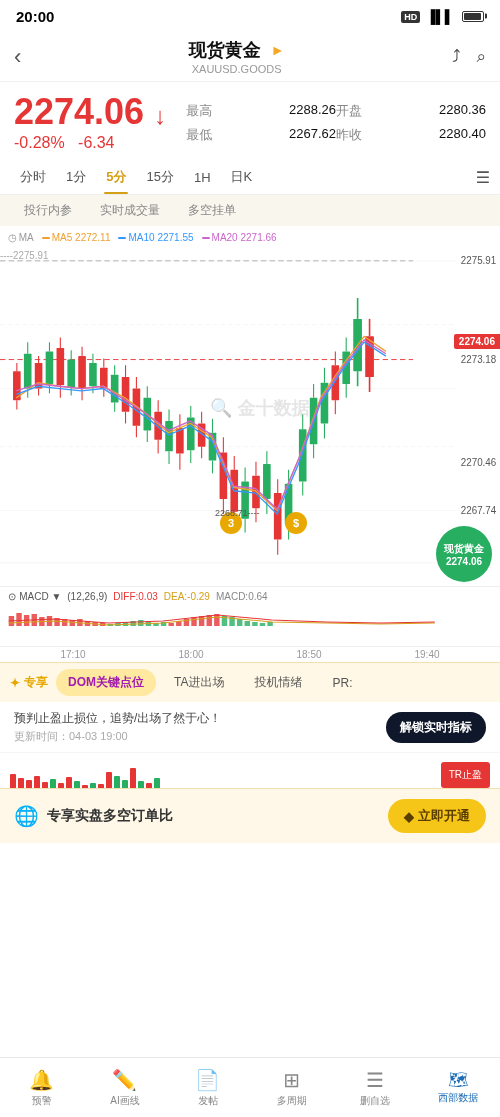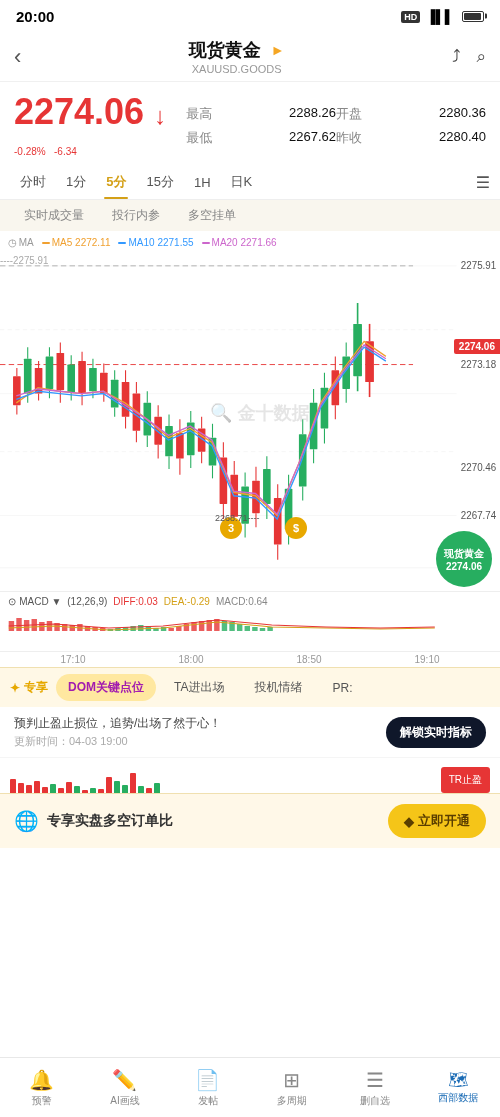--- a/index.html
+++ b/index.html
@@ -81,21 +81,21 @@
     .price-section {
       display: flex;
       padding: 12px 14px 8px 14px;
       background: #fff;
       align-items: center;
       gap: 20px;
     }
     .price-left {}
     .price-main { font-size: 36px; font-weight: 700; color: #e63535; line-height: 1; }
     .price-main .arrow { font-size: 24px; }
-    .price-change { font-size: 10px; color: #e63535; margin-top: 16px; }
+    .price-change { font-size: 16px; color: #e63535; margin-top: 4px; }
     .price-right {
       flex: 1;
       display: grid;
       grid-template-columns: 1fr 1fr;
       gap: 4px 0;
     }
     .price-row {
       display: flex;
       justify-content: space-between;
       font-size: 13px;
@@ -432,22 +432,22 @@
   <span class="tab-item">分时</span>
   <span class="tab-item">1分</span>
   <span class="tab-item active">5分</span>
   <span class="tab-item">15分</span>
   <span class="tab-item">1H</span>
   <span class="tab-item">日K</span>
   <span class="tab-menu">☰</span>
 </div>
 
 <div class="subtabs-row">
+  <span class="subtab">投行内参</span>
   <span class="subtab">实时成交量</span>
-  <span class="subtab">投行内参</span>
   <span class="subtab">多空挂单</span>
 </div>
 
 <div style="position:relative; background:#fff;">
 
   <div class="ma-legend">
     <span class="ma-item">
       <span style="font-size:10px;color:#999;">◷</span>
       <span style="font-size:10px;color:#999;"> MA</span>
     </span>
@@ -685,21 +685,21 @@
 
       <polyline points="8,22 50,20 100,24 150,22 200,16 250,21 300,22 350,23 400,22" stroke="#d4a017" stroke-width="1" fill="none"></polyline>
       <polyline points="8,20 50,18 100,22 150,20 200,14 250,19 300,21 350,22 400,21" stroke="#e63535" stroke-width="1" fill="none"></polyline>
     </svg>
   </div>
 
   <div class="time-axis">
     <span class="time-label">17:10</span>
     <span class="time-label">18:00</span>
     <span class="time-label">18:50</span>
-    <span class="time-label">19:10</span>
+    <span class="time-label">19:40</span>
   </div>
 
   <div class="floating-badge">
     <span>现货黄金</span>
     <span>2274.06</span>
   </div>
 </div>
 
 <div class="action-bar">
   <div class="action-share">

